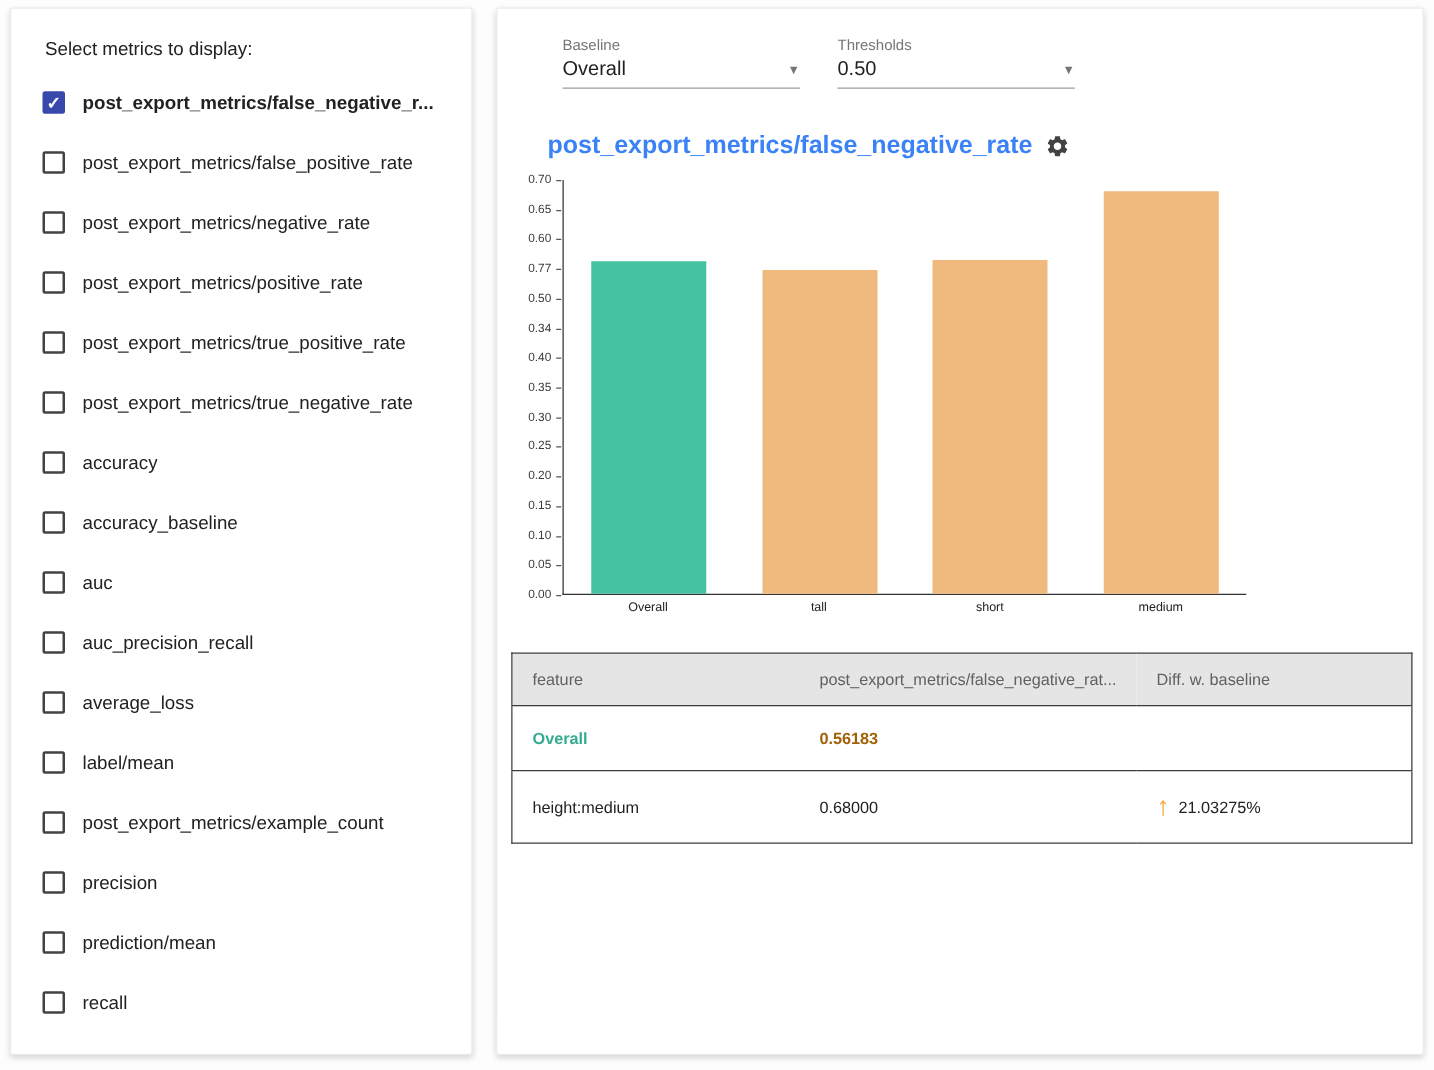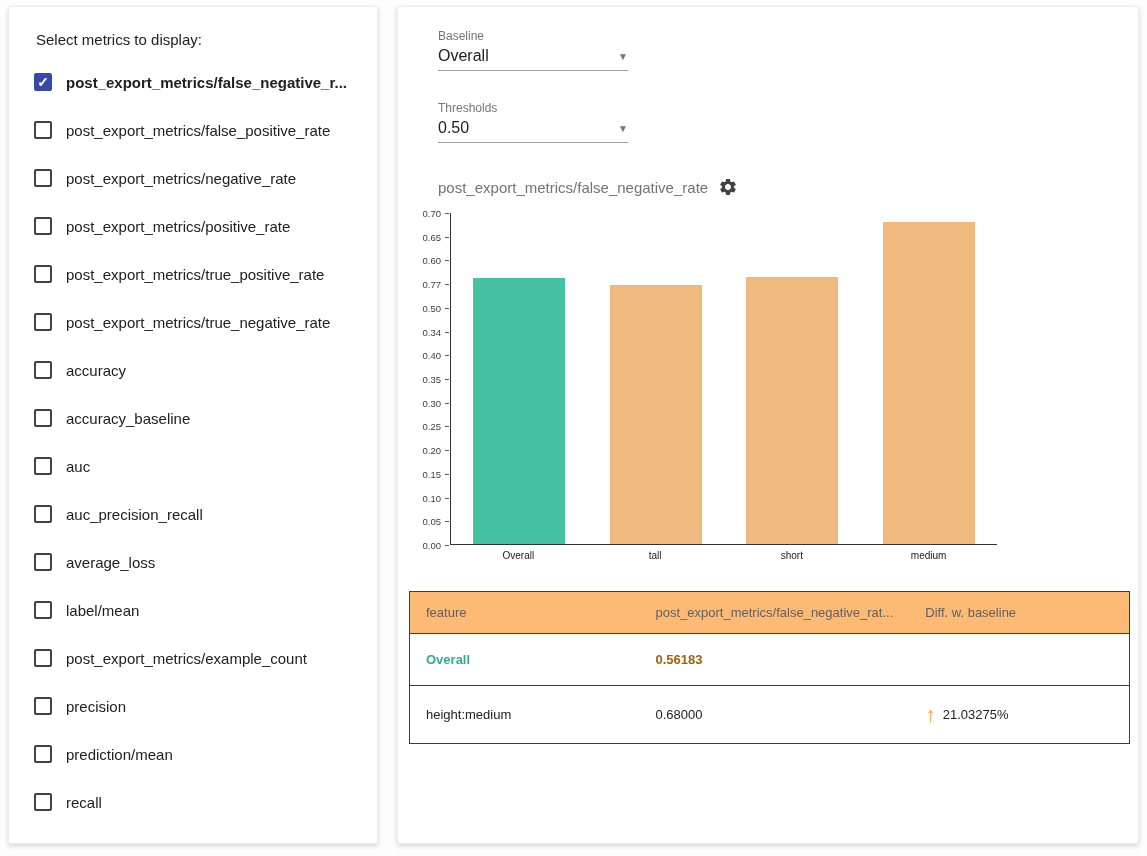--- a/index.html
+++ b/index.html
@@ -25,30 +25,30 @@
     width: 18px; height: 18px; flex: none;
     border: 2px solid #424242; border-radius: 2px;
     margin-right: 14px; background: #fff;
     display: flex; align-items: center; justify-content: center;
     font-size: 14px; font-weight: bold; color: #fff; line-height: 1;
   }
   .metric-label { font-size: 15px; white-space: nowrap; overflow: hidden; text-overflow: ellipsis; }
   .metric-label.selected { font-weight: bold; }
   
   .right-card { width: 742px; height: 838px; padding: 22px 0; }
-  .controls-row { display: flex; gap: 30px; margin-left: 40px; flex-direction: column; }
+  .controls-row { display: flex; gap: 30px; margin-left: 52px; }
   .select-field { width: 190px; cursor: pointer; }
   .select-label { font-size: 12px; color: #757575; margin-bottom: 4px; }
   .select-value-row {
     display: flex; justify-content: space-between; align-items: center;
     border-bottom: 1px solid #9e9e9e; padding-bottom: 5px; font-size: 16px;
   }
   .caret { color: #757575; font-size: 10px; }
   .chart-header { margin: 34px 0 0 40px; display: flex; align-items: center; gap: 10px; }
-  .chart-title { font-size: 15px; font-weight: normal; color: #737373; }
+  .chart-title { font-size: 20px; font-weight: bold; color: #3b82f6; }
   .gear-btn { cursor: pointer; display: flex; align-items: center; }
   
   .chart-wrap { margin-top: 16px; }
   .chart-area { display: flex; }
   .y-axis { position: relative; width: 52px; height: 332px; flex: none; }
   .y-label { position: absolute; right: 9px; font-size: 9.5px; color: #3c3c3c; transform: translateY(-50%); }
   .y-tick { position: absolute; right: 1px; width: 4px; height: 1px; background: #555; }
   .plot {
     position: relative; width: 547px; height: 332px;
     border-left: 1px solid #333; border-bottom: 1px solid #333;
@@ -57,21 +57,21 @@
   .bar-slot { width: 25%; height: 100%; display: flex; align-items: flex-end; justify-content: center; }
   .bar { width: 92px; }
   .x-labels { display: flex; width: 547px; margin-left: 52px; margin-top: 5px; }
   .x-slot { width: 25%; text-align: center; font-size: 10px; color: #222; }
   
   .metrics-table {
     margin: 30px 0 0 11px; width: 721px;
     border-collapse: collapse; border: 1px solid #3c3c3c; font-size: 13px;
   }
   .metrics-table th {
-    background: #fdba74; color: #616161; font-weight: normal; text-align: left;
+    background: #e5e5e5; color: #616161; font-weight: normal; text-align: left;
     padding: 13px 16px; border-bottom: 1px solid #3c3c3c; font-size: 13px;
   }
   .metrics-table td { padding: 18px 16px; border-bottom: 1px solid #3c3c3c; color: #212121; }
   .metrics-table tr:last-child td { border-bottom: none; }
   .diff-cell { display: flex; align-items: center; gap: 7px; }
   .diff-arrow { font-size: 21px; line-height: 1; font-weight: bold; }
   .baseline-text { font-weight: bold; }
 </style>
 </head>
 <body>

